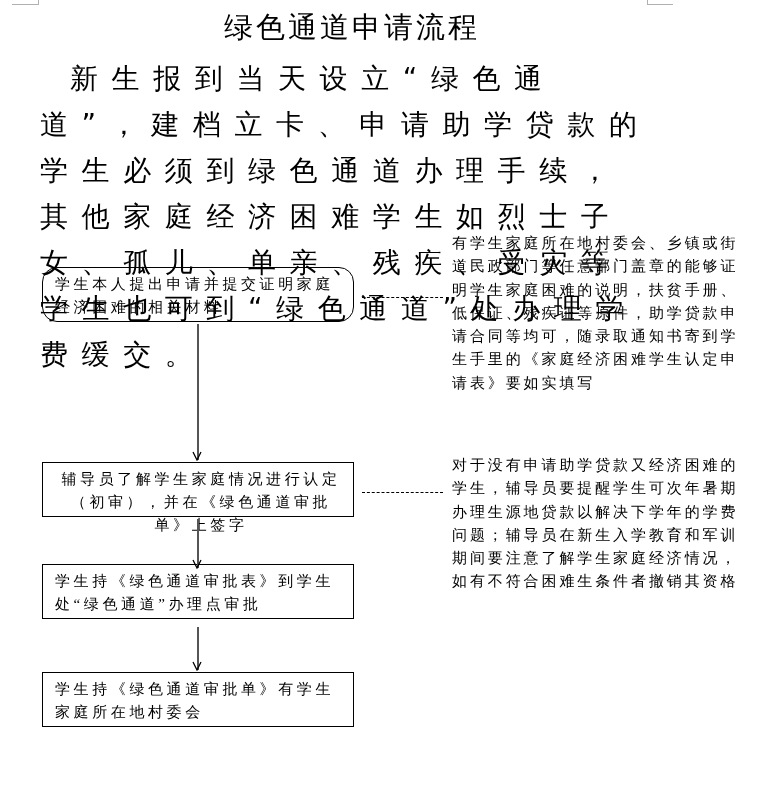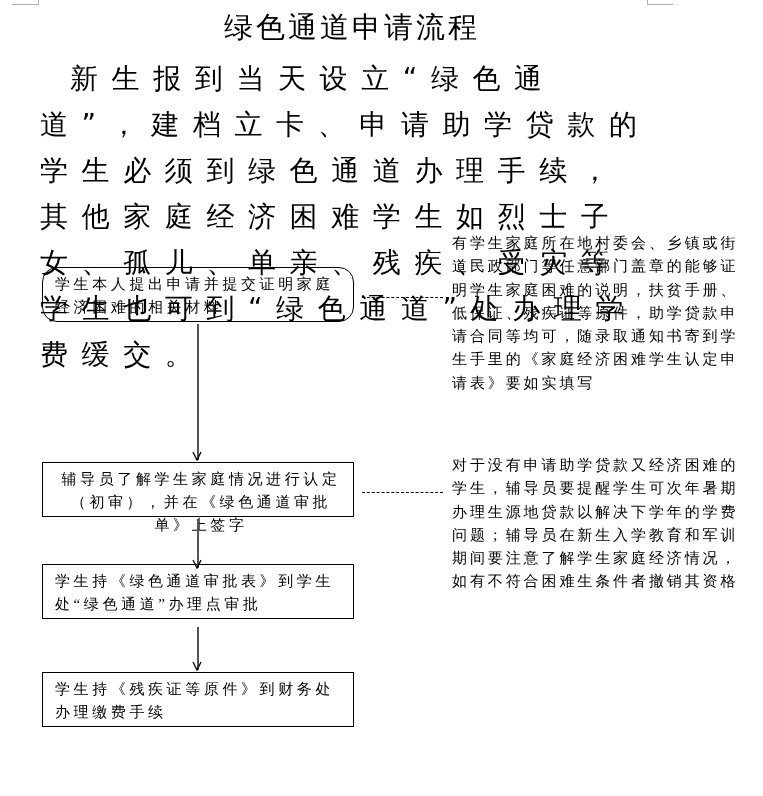--- a/index.html
+++ b/index.html
@@ -63,21 +63,21 @@
 <div class="box box1">
   <span>学生本人提出申请并提交证明家庭经济困难的相关材料</span>
 </div>
 <div class="box box2">
   <span>辅导员了解学生家庭情况进行认定（初审），并在《绿色通道审批单》上签字</span>
 </div>
 <div class="box box3">
   <span>学生持《绿色通道审批表》到学生处“绿色通道”办理点审批</span>
 </div>
 <div class="box box4">
-  <span>学生持《残疾证等原件》到财务处办理缴费手续</span>
+  <span>学生持《绿色通道审批单》有学生家庭所在地村委会</span>
 </div>
 
 <div class="vline" style="top:324px;height:136px;"></div>
 <svg class="arrowhead" style="top:451px;" viewBox="0 0 10 10">
   <polyline points="1,1 5,9 9,1" fill="none" stroke="#000" stroke-width="1.3"></polyline>
 </svg>
 
 <div class="vline" style="top:519px;height:49px;"></div>
 <svg class="arrowhead" style="top:559px;" viewBox="0 0 10 10">
   <polyline points="1,1 5,9 9,1" fill="none" stroke="#000" stroke-width="1.3"></polyline>

